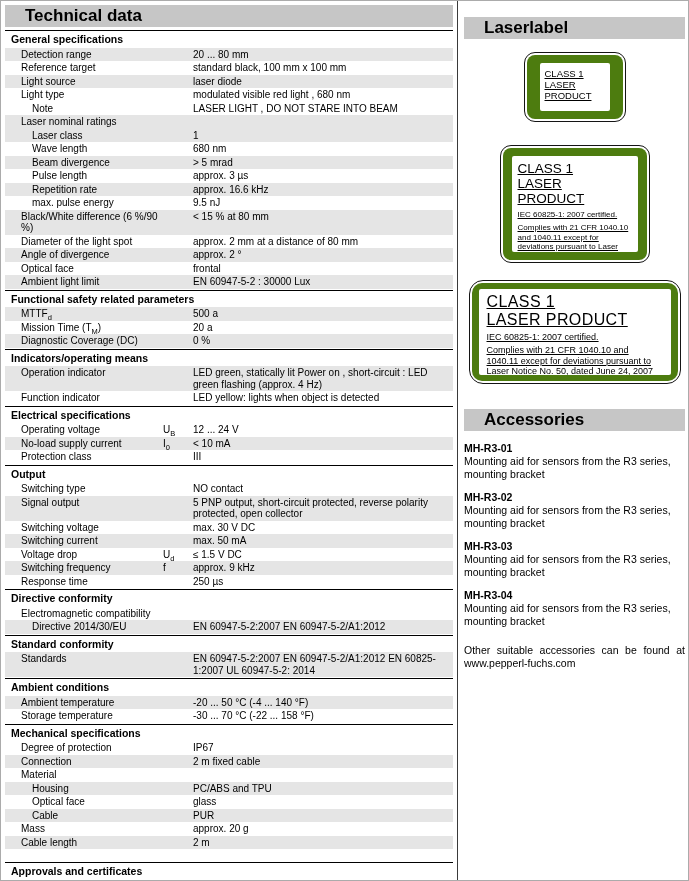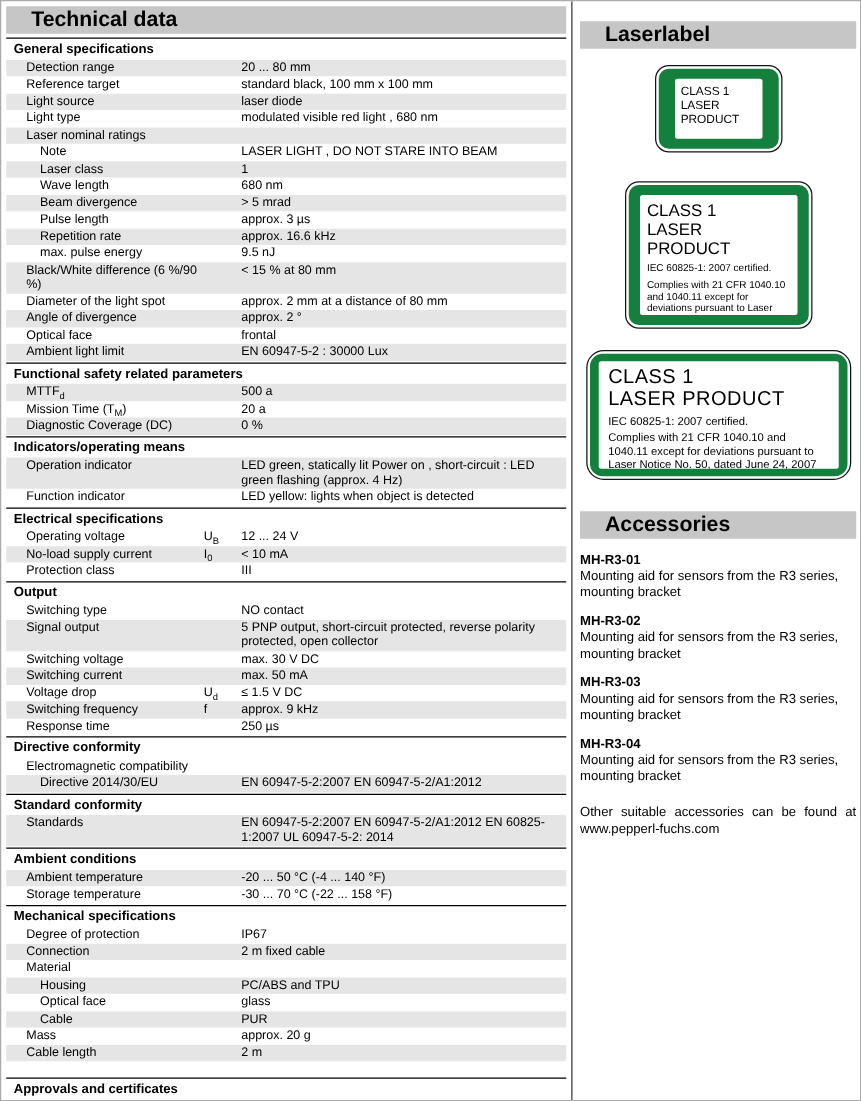--- a/index.html
+++ b/index.html
@@ -15,21 +15,21 @@
   .sec.gap{margin-top:13px;}
   .row{display:flex;font-size:10px;line-height:11.5px;padding:1px 0;}
   .row.shade{background:#e5e5e5;}
   .lbl{flex:0 0 auto;width:158px;box-sizing:border-box;padding-left:16px;}
   .lbl.i2{padding-left:27px;}
   .sym{flex:0 0 auto;width:30px;}
   .val{flex:1;padding-right:3px;}
   sub{font-size:7.5px;line-height:0;}
   
   .lab-outer{border:1px solid #141414;border-radius:11px;padding:2px;margin:0 auto;box-sizing:border-box;}
-  .lab-black{background:#15803d;border-radius:8px;box-sizing:border-box;}
+  .lab-black{background:#4d7c0f;border-radius:8px;box-sizing:border-box;text-decoration:underline;}
   .lab-white{background:#fff;border-radius:2px;box-sizing:border-box;overflow:hidden;}
   .lab-a{width:102px;margin-top:13px;}
   .lab-a .lab-black{height:64px;padding:8px 13px;}
   .lab-a .lab-white{width:100%;height:100%;padding:5px 5px;font-size:9.5px;line-height:11px;}
   .lab-b{width:150px;margin-top:23px;}
   .lab-b .lab-black{height:112px;padding:8px 9px;}
   .lab-b .lab-white{width:100%;height:100%;padding:5px 6px;}
   .lab-b .t1{font-size:13.5px;line-height:15px;}
   .lab-b .cert{font-size:8px;margin-top:4px;line-height:9px;}
   .lab-b .bodytxt{font-size:8px;margin-top:4px;line-height:9.5px;}
@@ -69,29 +69,29 @@
         <div class="row shade">
           <span class="lbl">Light source</span>
           <span class="sym"></span>
           <span class="val">laser diode</span>
         </div>
         <div class="row">
           <span class="lbl">Light type</span>
           <span class="sym"></span>
           <span class="val">modulated visible red light , 680 nm</span>
         </div>
+        <div class="row">
+          <span class="lbl i2">Note</span>
+          <span class="sym"></span>
+          <span class="val">LASER LIGHT , DO NOT STARE INTO BEAM</span>
+        </div>
         <div class="row shade">
           <span class="lbl">Laser nominal ratings</span>
           <span class="sym"></span>
           <span class="val"></span>
-        </div>
-        <div class="row">
-          <span class="lbl i2">Note</span>
-          <span class="sym"></span>
-          <span class="val">LASER LIGHT , DO NOT STARE INTO BEAM</span>
         </div>
         <div class="row shade">
           <span class="lbl i2">Laser class</span>
           <span class="sym"></span>
           <span class="val">1</span>
         </div>
         <div class="row">
           <span class="lbl i2">Wave length</span>
           <span class="sym"></span>
           <span class="val">680 nm</span>

